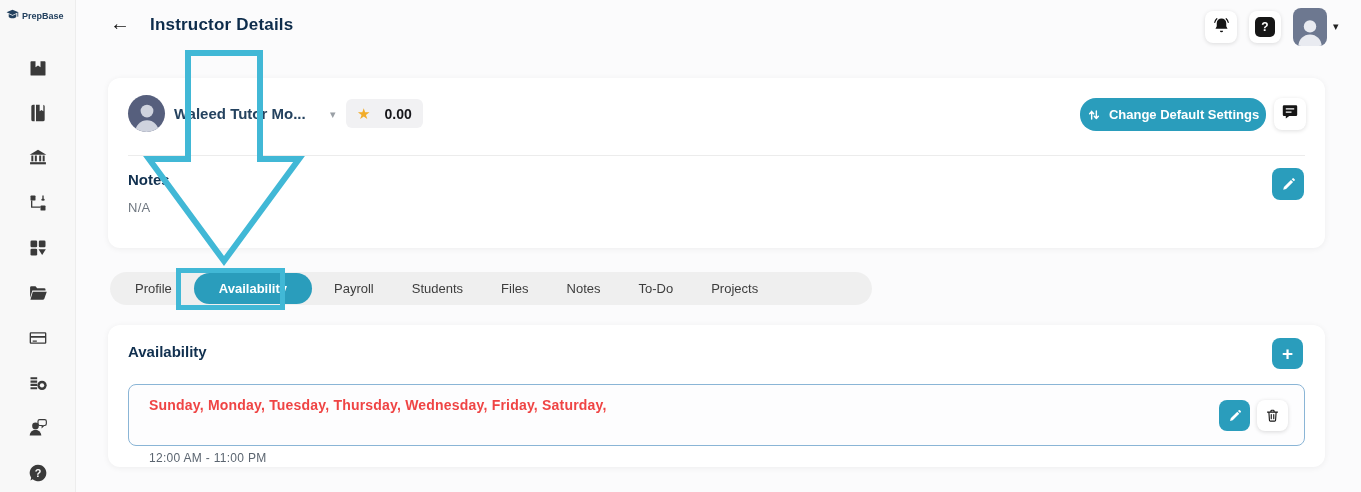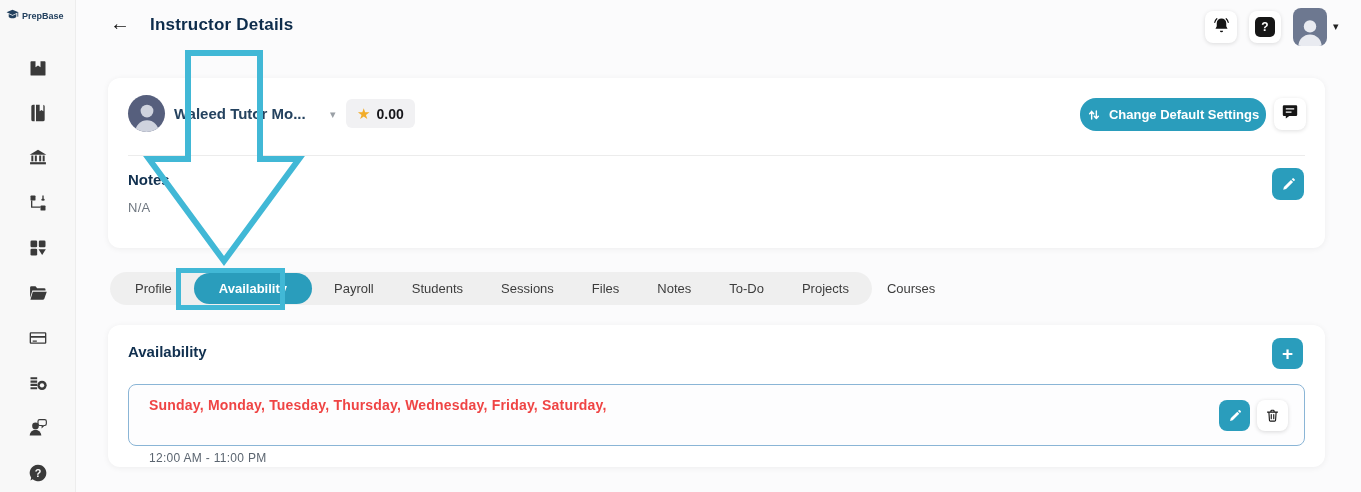--- a/index.html
+++ b/index.html
@@ -30,21 +30,21 @@
   
   .card{background:#fff;border-radius:12px;box-shadow:0 1px 6px rgba(0,0,0,.06);}
   .instructor-card{left:108px;top:78px;width:1217px;height:170px;}
   .inst-avatar{left:20px;top:17px;width:37px;height:37px;border-radius:50%;background:#565f7d;overflow:hidden;
     display:flex;align-items:flex-end;justify-content:center;}
   .inst-name{left:66px;top:27px;font-size:15px;font-weight:800;color:#24425f;cursor:pointer;}
   .inst-caret{left:222px;top:30px;font-size:11px;color:#9aa0a6;cursor:pointer;}
   .rating-pill{left:238px;top:21px;height:29px;padding:0 11px;background:#f1f1f3;border-radius:6px;
     display:flex;align-items:center;gap:6px;}
   .star{color:#f2ac29;font-size:15px;line-height:1;}
-  .rating-val{font-size:14px;font-weight:800;color:#16161a;}
+  .rating-val{font-size:14px;font-weight:800;color:#16161a;margin-left:8px;}
   .change-btn{left:972px;top:20px;width:186px;height:33px;background:#2a9dbc;border-radius:16px;border:none;
     color:#fff;font-size:13px;font-weight:600;display:flex;align-items:center;justify-content:center;gap:8px;
     cursor:pointer;font-family:inherit;}
   .chat-btn{left:1166px;top:20px;}
   .divider{left:20px;top:77px;width:1177px;border-top:1px solid #ececec;height:0;}
   .notes-heading{left:20px;top:93px;font-size:15px;font-weight:800;color:#11304f;}
   .notes-value{left:20px;top:122px;font-size:13px;color:#6f7780;letter-spacing:.3px;}
   .teal-sq{width:32px;height:32px;background:#2a9dbc;border-radius:8px;border:none;display:flex;align-items:center;
     justify-content:center;cursor:pointer;color:#fff;}
   .notes-edit{left:1164px;top:90px;}
@@ -216,26 +216,24 @@
         </svg>
     </span>
   </button>
 </div>
 
 <div class="abs tabbar">
   <span class="tab">Profile</span>
   <span class="tab active">Availability</span>
   <span class="tab">Payroll</span>
   <span class="tab">Students</span>
-  <span class="tab">Sessions</span>
   <span class="tab">Files</span>
   <span class="tab">Notes</span>
   <span class="tab">To-Do</span>
   <span class="tab">Projects</span>
-  <span class="tab">Courses</span>
 </div>
 <div class="abs tab-annotation"></div>
 
 <div class="abs card availability-card">
   <span class="abs avail-heading">Availability</span>
   <button class="abs teal-sq plus-btn">
     <span>+</span>
   </button>
   <div class="abs entry-row">
     <span class="abs entry-days">Sunday, Monday, Tuesday, Thursday, Wednesday, Friday, Saturday,</span>

